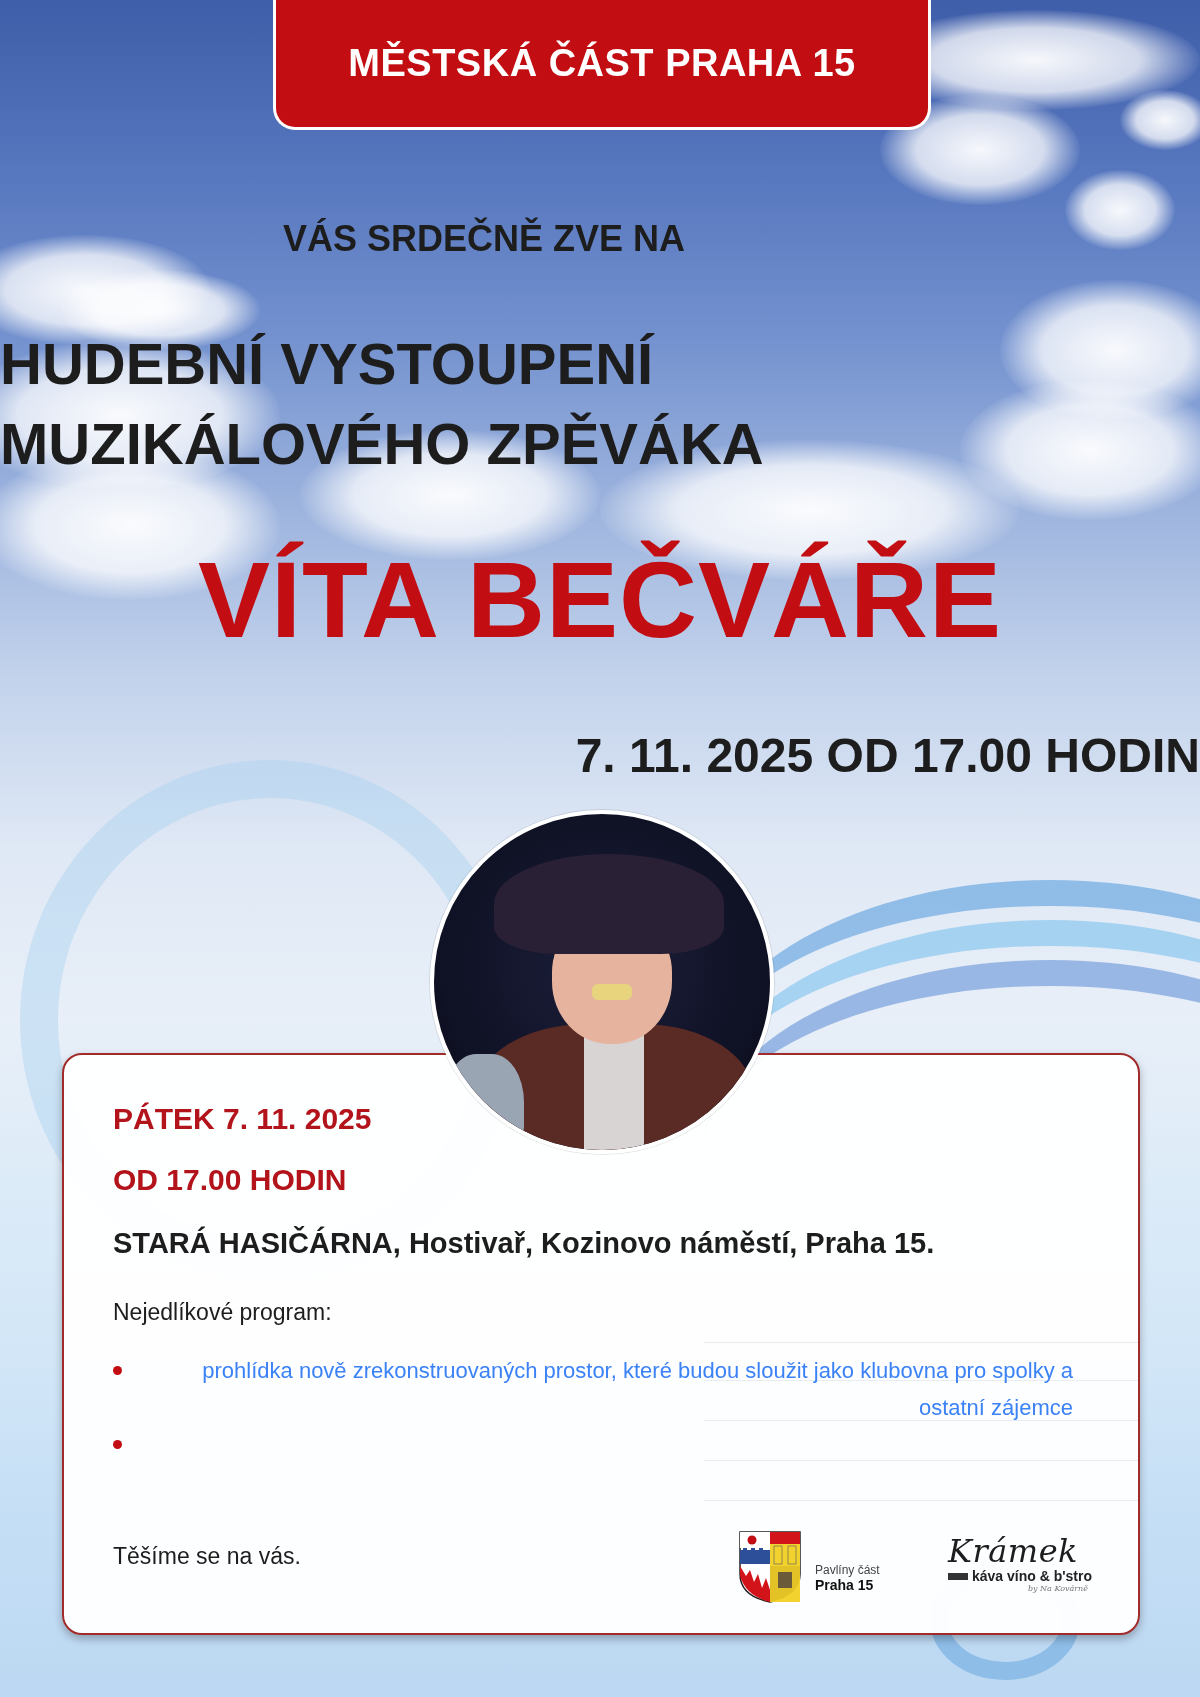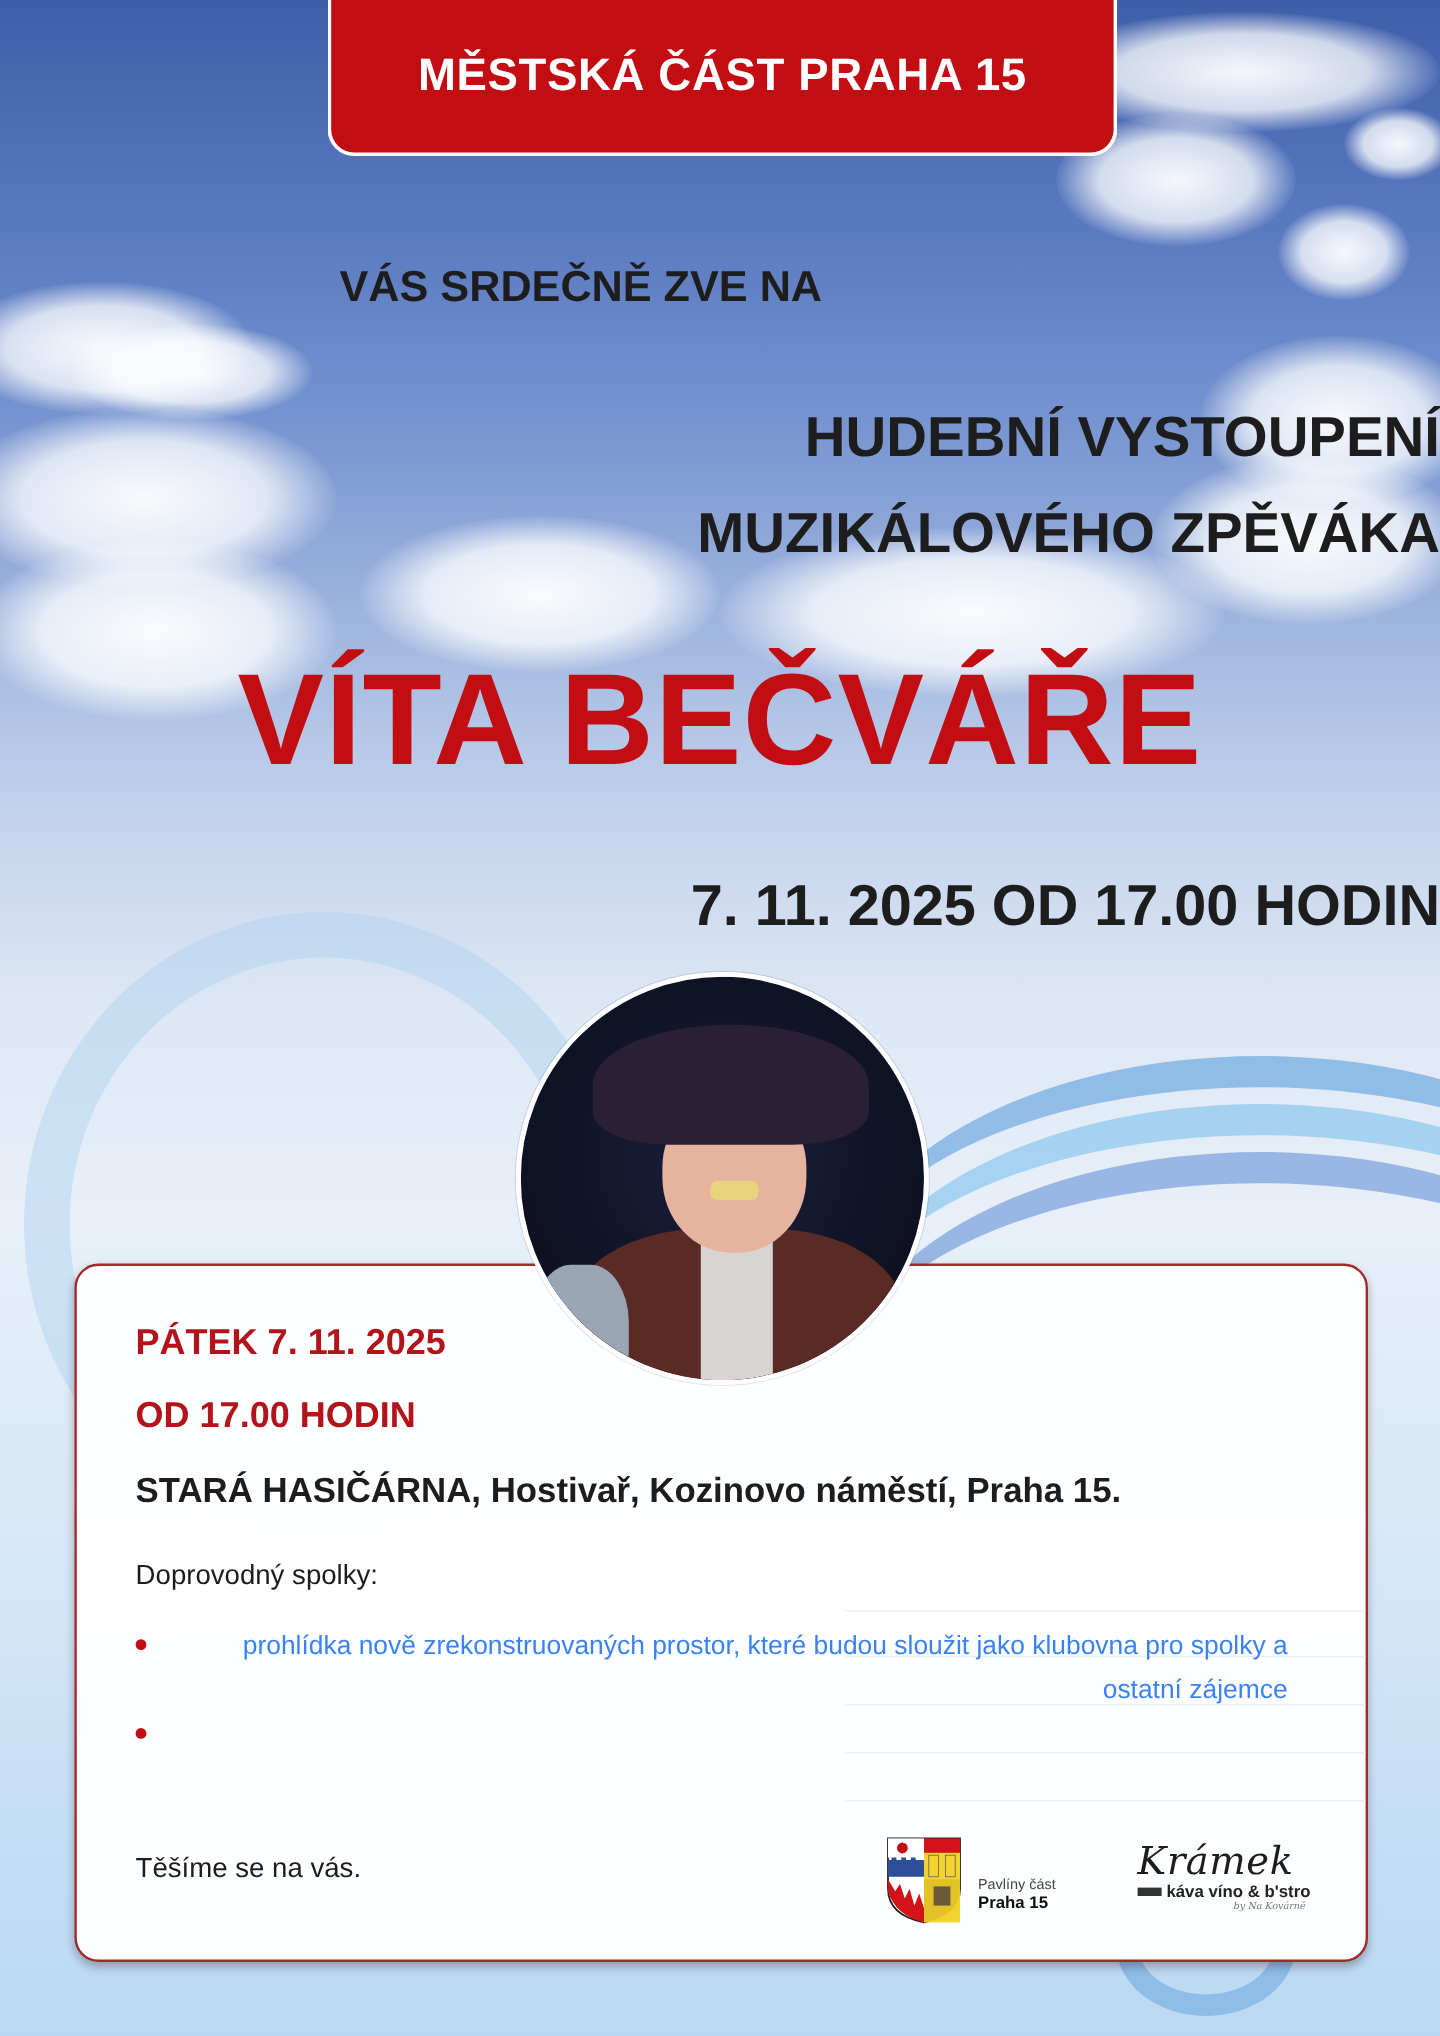--- a/index.html
+++ b/index.html
@@ -51,21 +51,21 @@
       letter-spacing: 0.5px;
       text-align: center;
     }
 
     .invite {
       position: absolute; left: 0; width: 968px; top: 218px;
       text-align: center; font-weight: bold; font-size: 36px; color: #1d1d1d;
     }
     .headline {
       position: absolute; left: 0; width: 1200px;
-      text-align: right; font-weight: bold; font-size: 47px; color: #1d1d1d;
+      text-align: left; font-weight: bold; font-size: 58px; color: #1d1d1d;
       line-height: 64px;
     }
     .hl1 { top: 332px; }
     .hl2 { top: 412px; }
     .name {
       position: absolute; left: 0; width: 1200px; top: 540px;
       text-align: center; font-weight: bold; font-size: 108px; color: #c20e12;
       letter-spacing: 1px; line-height: 120px;
     }
     .date-line {
@@ -225,21 +225,21 @@
   <div class="face"></div>
   <div class="mouth"></div>
   <div class="hat"></div>
 </div>
 
 <div class="card-red cr1">PÁTEK 7. 11. 2025</div>
 <div class="card-red cr2">OD 17.00 HODIN</div>
 <div class="venue">
   <span>STARÁ HASIČÁRNA</span><span class="rest">, Hostivař, Kozinovo náměstí, Praha 15.</span>
 </div>
-<div class="prog-title">Doprovodný spolky:</div>
+<div class="prog-title">Nejedlíkové program:</div>
 <ul class="bullets">
   <li>
     <span class="dot"></span>
     <span>prohlídka nově zrekonstruovaných prostor, které budou sloužit jako klubovna pro spolky a ostatní zájemce</span>
   </li>
   <li>
     <span class="dot"></span>
   </li>
 </ul>
 <div class="closing">Těšíme se na vás.</div>

